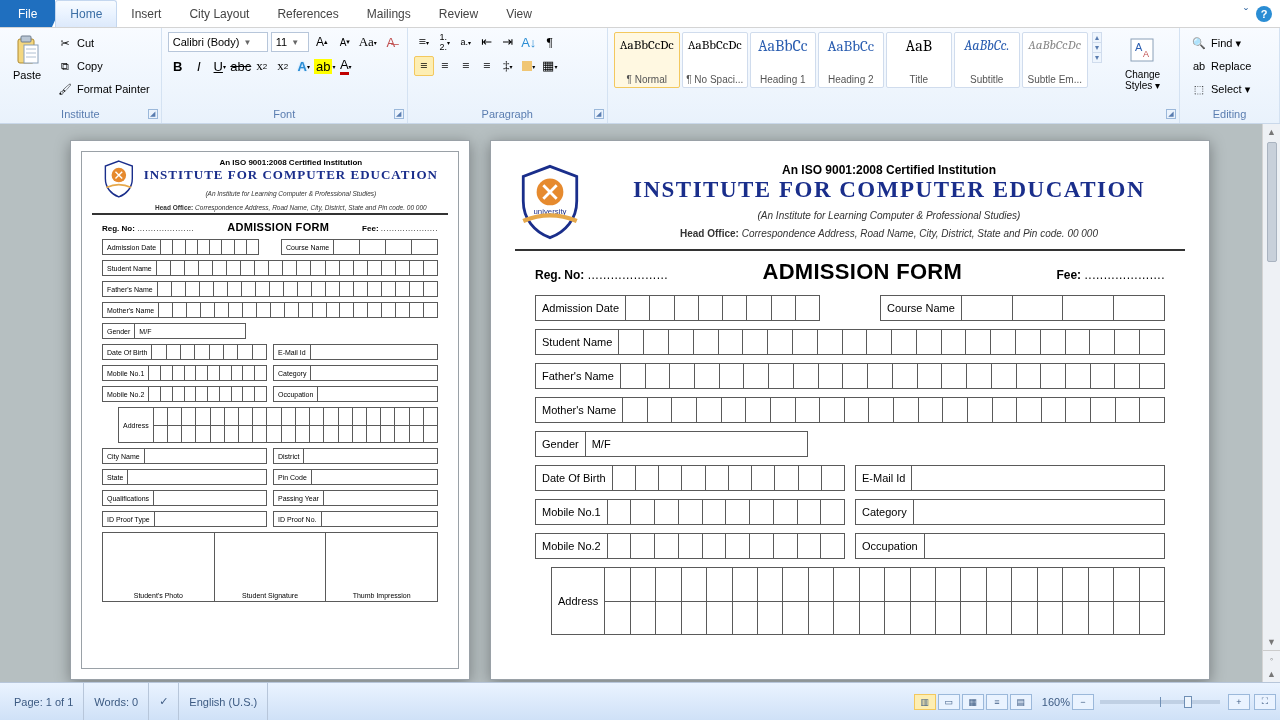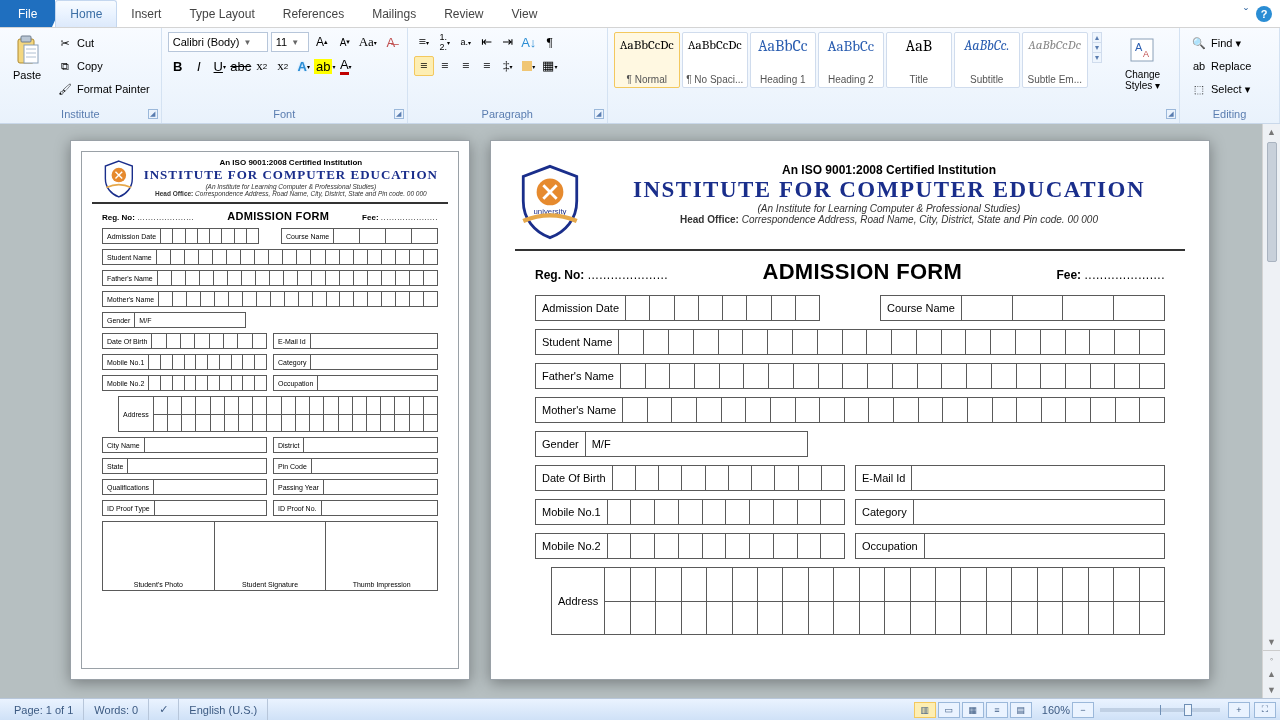--- a/index.html
+++ b/index.html
@@ -58,21 +58,21 @@
 
 .hdr { display:flex; align-items:flex-start; gap:8px; padding:6px 10px 2px; border-bottom:2px solid #333; margin:0 10px 6px;}
 .page.large .hdr{ margin:12px 24px 8px; padding:10px 0 8px; }
 .logo { width:36px; height:42px; }
 .page.large .logo{ width:70px; height:78px;}
 .hdr-text{ flex:1; text-align:center; }
 .certline{ font-weight:bold; font-size:8px;}
 .page.large .certline{ font-size:12px;}
 .inst-title{ font-family:'Georgia','Times New Roman',serif; font-weight:900; color:#1a2e8b; letter-spacing:1px; font-size:13px; white-space:nowrap;}
 .page.large .inst-title{ font-size:23px; letter-spacing:1.5px;}
-.subline{ font-style:italic; font-size:6.5px; color:#333;}
+.subline{ font-style:italic; font-size:6.5px; color:#333;margin-top:7px;}
 .page.large .subline{ font-size:10px;}
 .hoff{ font-size:6.5px;}
 .page.large .hoff{font-size:10px;}
 .hoff b{font-weight:bold; font-style:normal;}
 
 .title-row{ display:flex; align-items:baseline; justify-content:space-between; margin:2px 20px 6px; }
 .page.large .title-row{ margin:6px 44px 10px;}
 .title-row .reg,.title-row .fee{ font-size:8px; font-weight:bold;}
 .page.large .title-row .reg,.page.large .title-row .fee{ font-size:12px;}
 .title-row .dots{ font-weight:normal; letter-spacing:0.5px;}
@@ -94,39 +94,39 @@
 .sigrow{ display:flex; margin:0 20px; height:70px;}
 .sigcell{ flex:1; border:1px solid #5a5a5a; font-size:7px; display:flex; align-items:flex-end; justify-content:center; padding-bottom:2px;}
 .sigcell + .sigcell{ border-left:none;}
 .addr-multi{ height:36px;margin-left:16px;}
 .page.large .addr-multi{ height:68px;}
 .addr-multi .grid{ flex:1; display:flex; flex-direction:column;}
 .addr-multi .grow{ flex:1; display:flex;}
 .addr-multi .grow + .grow{ border-top:1px solid #5a5a5a;}
 
 
-.statusbar{ position:absolute; left:0; right:0; bottom:0; height:22px; background:linear-gradient(#eaf3ff,#cfe1f7); border-top:1px solid #b7c6da; display:flex; align-items:center; font-size:11px; color:#3c5a82; padding:0 4px; gap:0;}
+.statusbar{ position:absolute; left:0; right:0; bottom:0; height:38px; background:linear-gradient(#eaf3ff,#cfe1f7); border-top:1px solid #b7c6da; display:flex; align-items:center; font-size:11px; color:#3c5a82; padding:0 4px; gap:0;}
 .statusbar .seg{ padding:0 10px; border-right:1px solid #b7c6da; height:100%; display:flex; align-items:center; gap:4px;}
 .statusbar .spacer{flex:1;}
 .viewbtn{ width:22px; height:16px; border:1px solid #9bb8da; background:#eaf3ff; margin-left:2px; display:flex; align-items:center; justify-content:center; font-size:9px;}
 .viewbtn.on{ background:#fdeeb3; border-color:#f3c85e;}
 .zoom-slider{ width:120px; height:4px; background:#c0d0e4; position:relative; margin:0 6px;}
 .zoom-slider .knob{ position:absolute; top:-4px; width:8px; height:12px; background:#eef5fd; border:1px solid #6f8fb5; left:70%;}
 .zoom-slider .tick{position:absolute; top:-3px; left:50%; width:1px; height:10px; background:#6f8fb5;}
 
 svg{display:block;}
 </style>
 </head>
 <body>
 
 <div class="tabbar">
   <div class="file-tab">File</div>
   <div class="tab active">Home</div>
   <div class="tab">Insert</div>
-  <div class="tab">Type Layout</div>
+  <div class="tab">City Layout</div>
   <div class="tab">References</div>
   <div class="tab">Mailings</div>
   <div class="tab">Review</div>
   <div class="tab">View</div>
   <div class="titlebar-right">
     <span>ˇ</span>
     <span style="background:#2a8dd4;color:#fff;border-radius:50%;width:16px;height:16px;display:inline-flex;align-items:center;justify-content:center;font-weight:bold;font-size:11px;">?</span>
   </div>
 </div>
 

